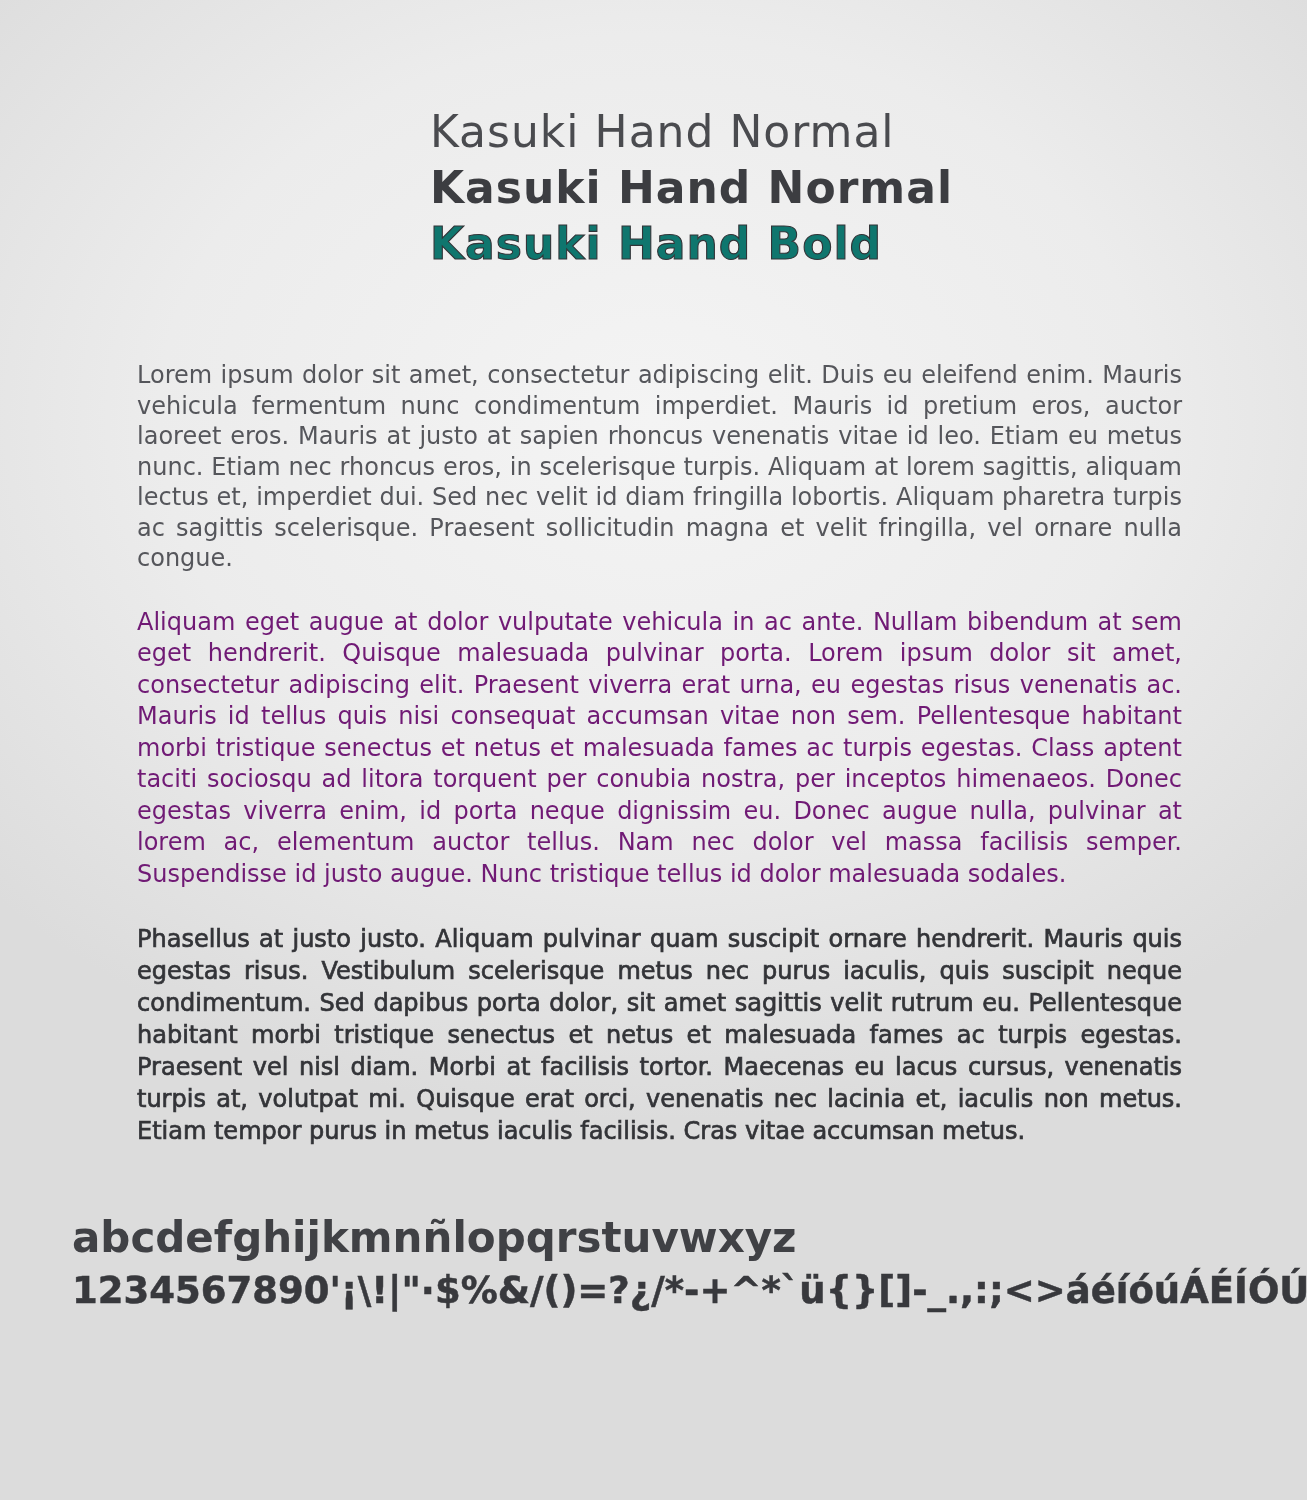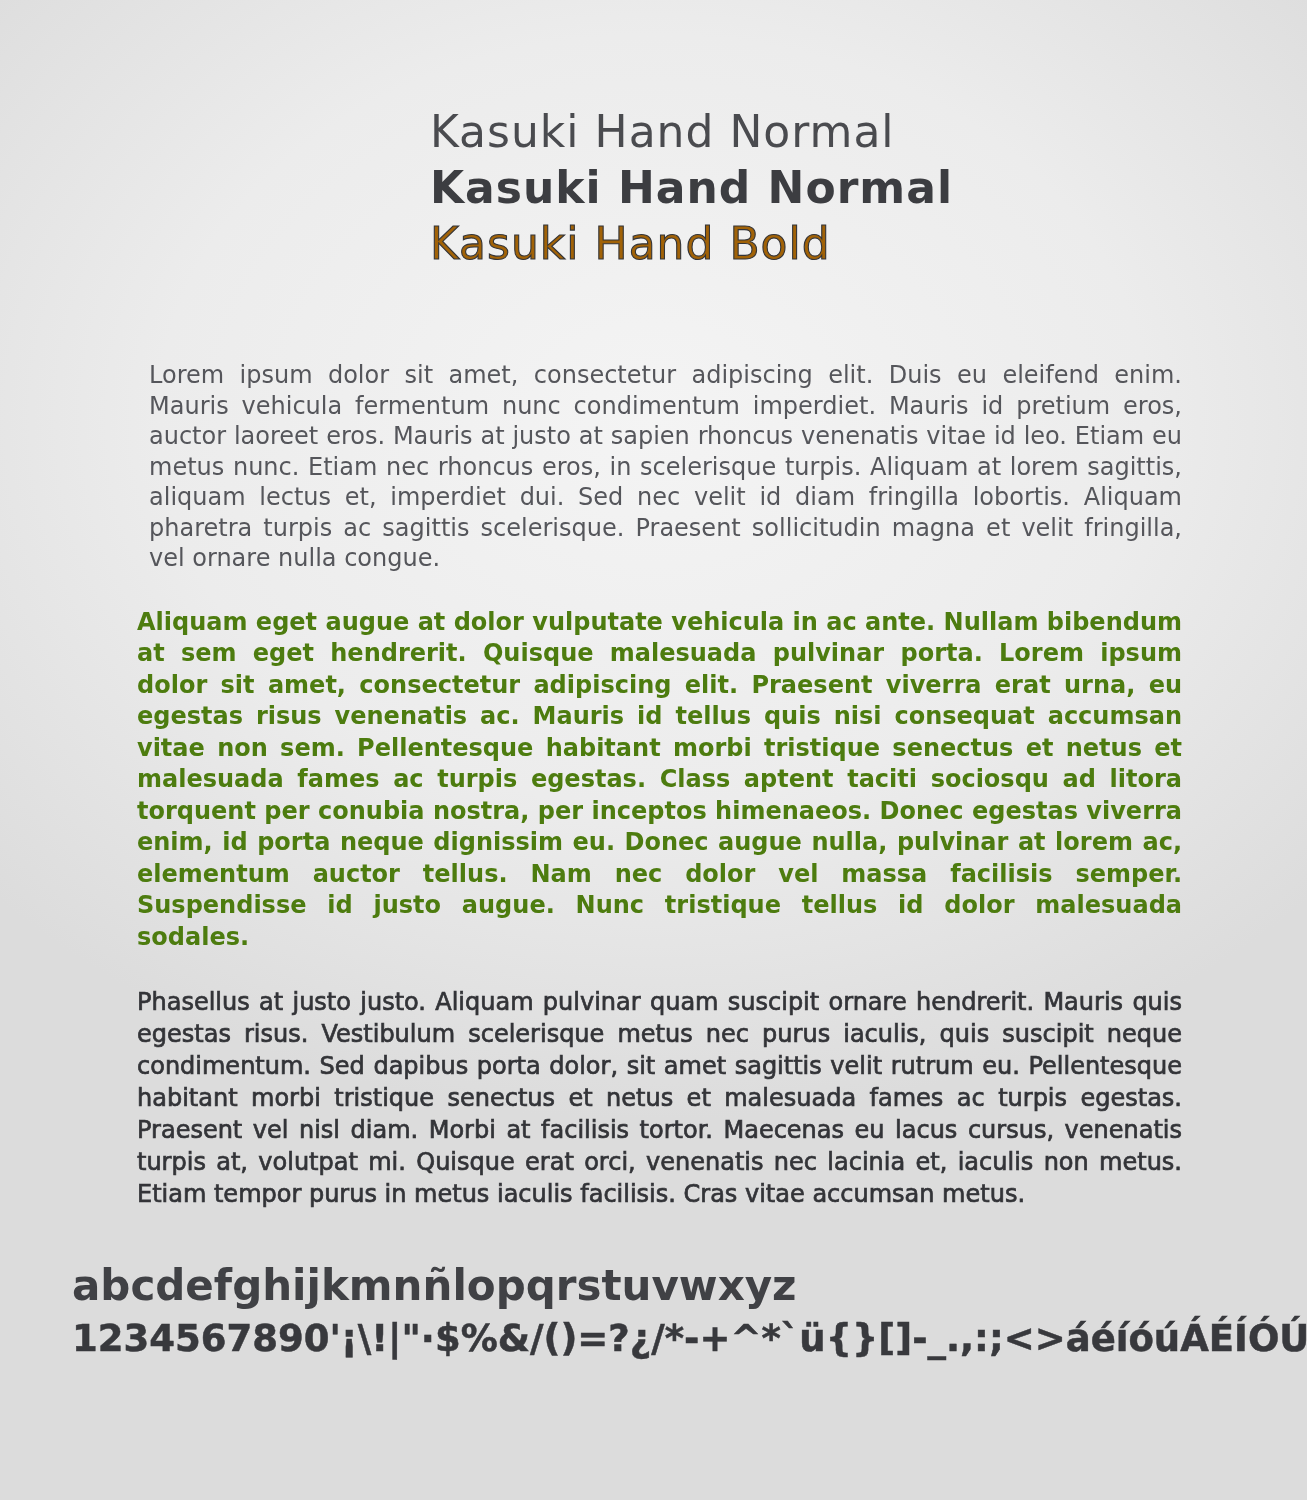--- a/index.html
+++ b/index.html
@@ -32,57 +32,56 @@
   }
   .title-thin {
     font-weight: 400;
     color: #4a4b4f;
   }
   .title-medium {
     font-weight: 700;
     color: #3c3d41;
   }
   .title-bold {
-    font-weight: 400;
-    color: #a16207;
+    font-weight: 700;
+    color: #0f766e;
     -webkit-text-stroke: 1.1px #333438;
   }
   
   .paragraphs {
     position: absolute;
     top: 360px;
     left: 137px;
     width: 1045px;
   }
   .para {
     font-size: 24px;
     line-height: 30.5px;
     text-align: justify;
     margin: 0 0 33px 0;
   }
   .w-normal {
     font-weight: 400;
     color: #55565b;
-    margin-left: 12px;
   }
   .w-medium {
-    font-weight: 700;
-    color: #4d7c0f;
+    font-weight: 400;
+    color: #701a75;
     line-height: 31.5px;
   }
   .w-bold {
     font-weight: 400;
     color: #333438;
     -webkit-text-stroke: 0.7px #333438;
     line-height: 32px;
   }
   
   .glyphs {
     position: absolute;
-    top: 1260px;
+    top: 1212px;
     left: 72px;
     width: 1190px;
   }
   .glyph-row {
     white-space: nowrap;
     color: #3b3c40;
   }
   .glyph-lower {
     font-size: 42px;
     line-height: 52px;

